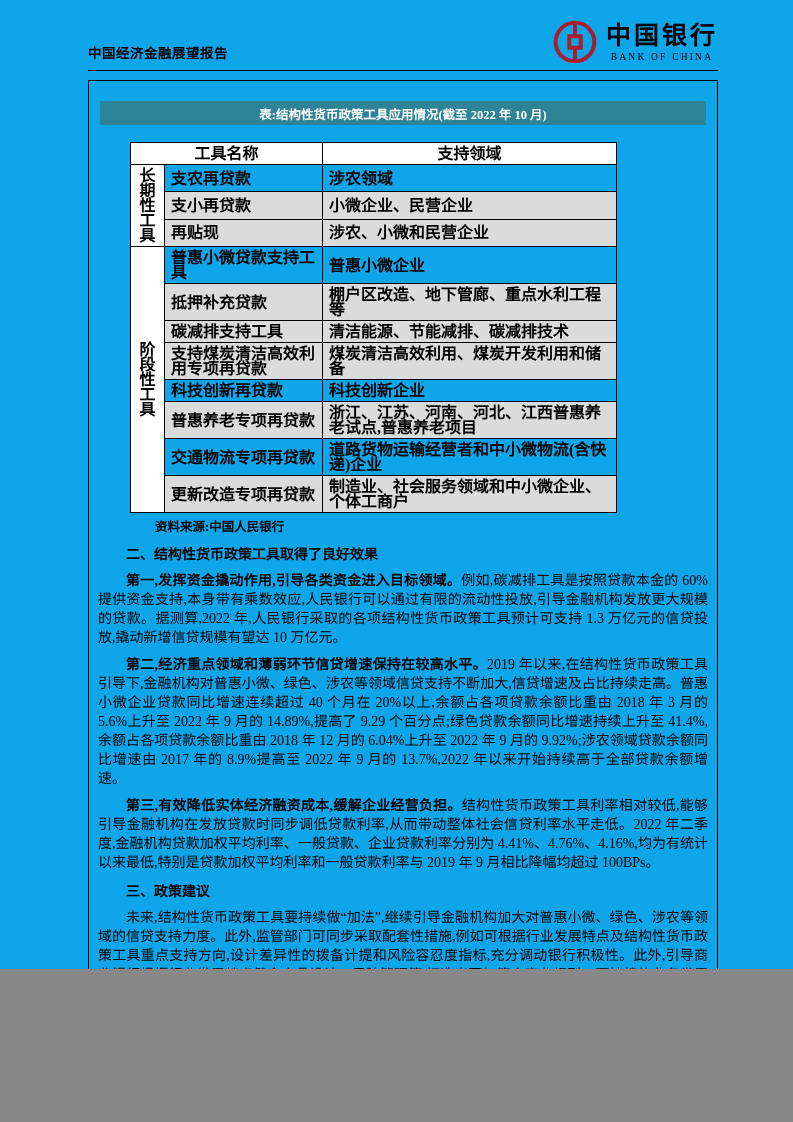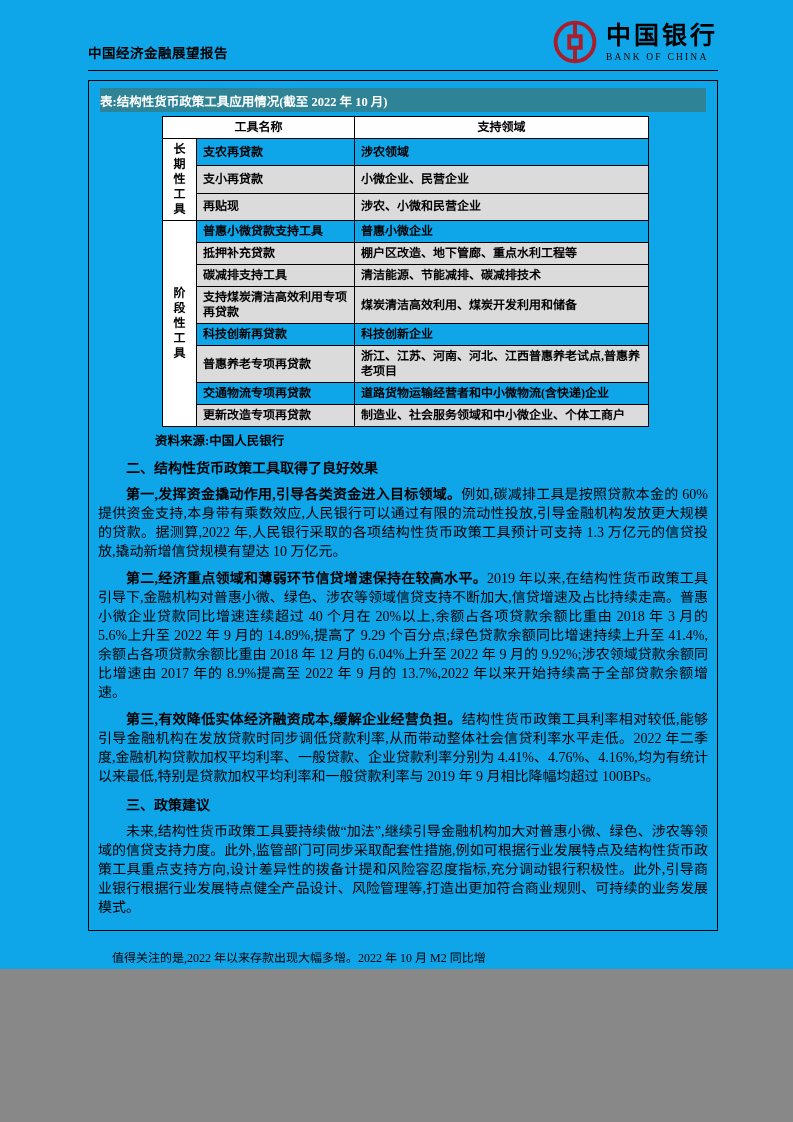--- a/index.html
+++ b/index.html
@@ -5,31 +5,31 @@
   html,body{margin:0;padding:0;background:#888;}
   .page{position:relative;width:793px;height:969px;background:#0ea5e9;overflow:hidden;
         font-family:"Liberation Serif","DejaVu Serif",serif;color:#000;}
 
   
   .page-header{display:flex;justify-content:space-between;align-items:flex-end;
                padding:20px 75px 4px 88px;}
   .report-title{font-weight:bold;font-size:13.5px;letter-spacing:.5px;padding-bottom:2px;}
   .logo{display:flex;align-items:center;gap:9px;}
   .logo-cn{font-size:25px;font-weight:bold;letter-spacing:3px;line-height:1.1;}
-  .logo-en{font-size:9.5px;letter-spacing:2.2px;margin-top:2px;}
+  .logo-en{font-size:9.5px;letter-spacing:2.2px;text-align:center;margin-top:2px;}
   .header-rule{border:none;border-top:1.6px solid #000;margin:2px 75px 9px 88px;}
 
   
   .content-box{margin:0 75px 0 88px;border:1px solid #000;padding:3px 9px 9px 9px;}
 
   .table-title{background:#2E8397;color:#fff;font-weight:bold;font-size:12.5px;
-               text-align:left;padding:2.5px 0;margin:4px 2px;}
+               text-align:center;padding:2.5px 0;margin:17px 2px;}
 
-  .policy-table{border-collapse:collapse;margin:2px 0 3px 64px;table-layout:fixed;
-                font-size:12px;font-weight:bold;line-height:15px;}
+  .policy-table{border-collapse:collapse;margin:2px 0 3px 32px;table-layout:fixed;
+                font-size:16px;font-weight:bold;line-height:15px;}
   .policy-table th,.policy-table td{border:1px solid #000;padding:3px 6px;
                 vertical-align:middle;word-break:break-all;}
   .policy-table th{text-align:center;background:#fff;}
   .group-cell{text-align:center;padding:3px 3px;background:#fff;}
   .tool-cell{text-align:left;}
   .area-cell{text-align:left;}
   tr.shaded .tool-cell,tr.shaded .area-cell{background:#DBDBDB;}
 
   .source-line{font-weight:bold;font-size:12.5px;margin:3px 0 8px 57px;}
 

